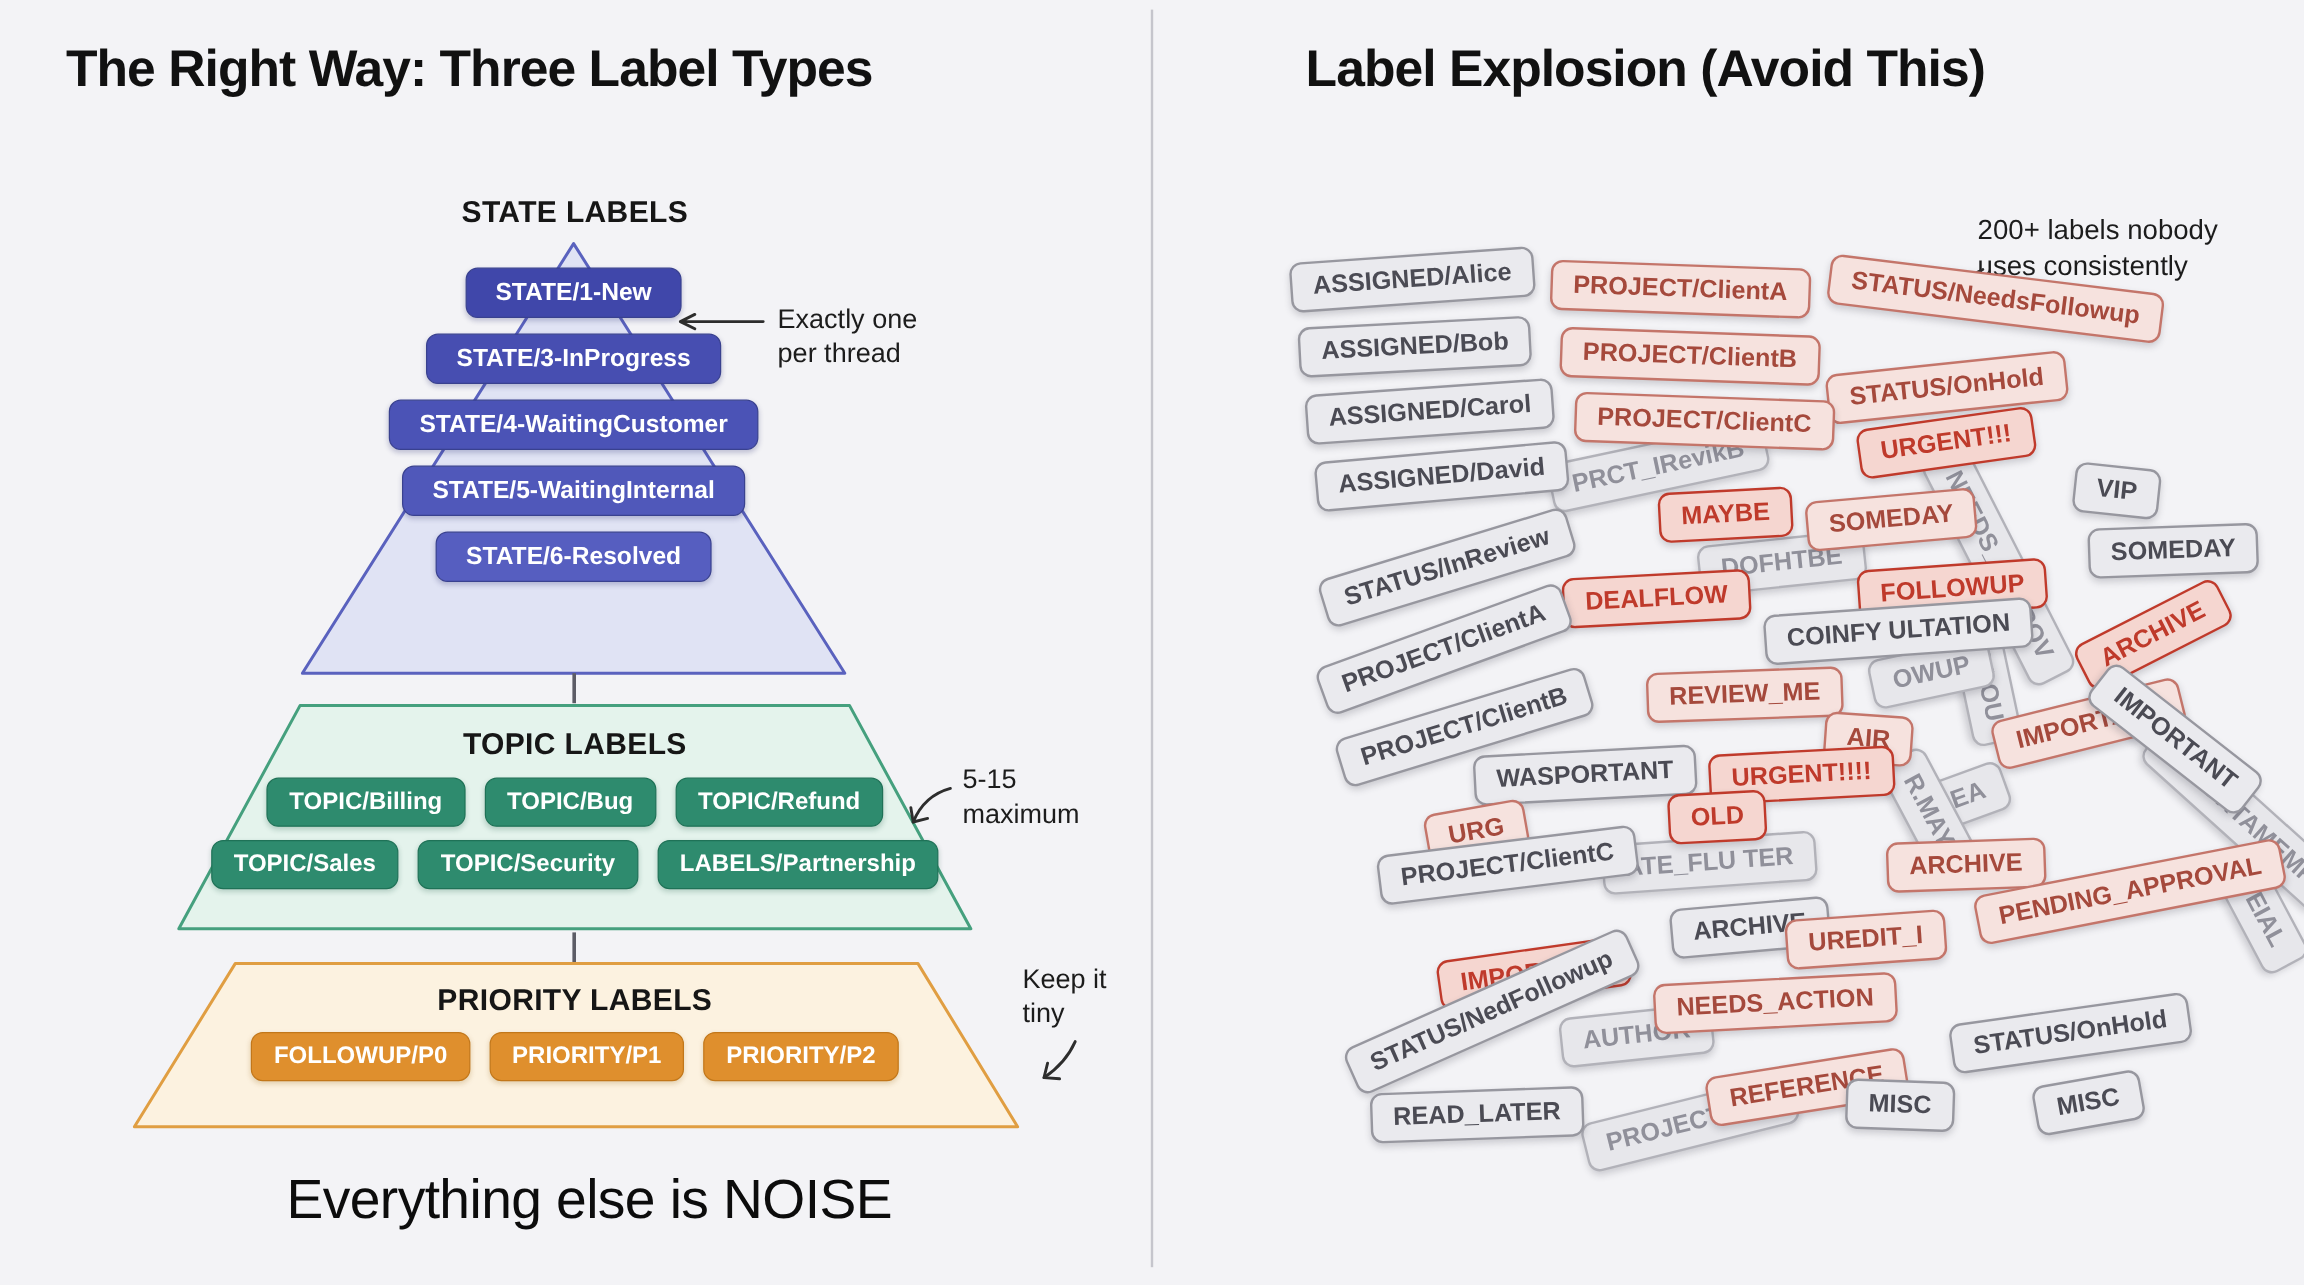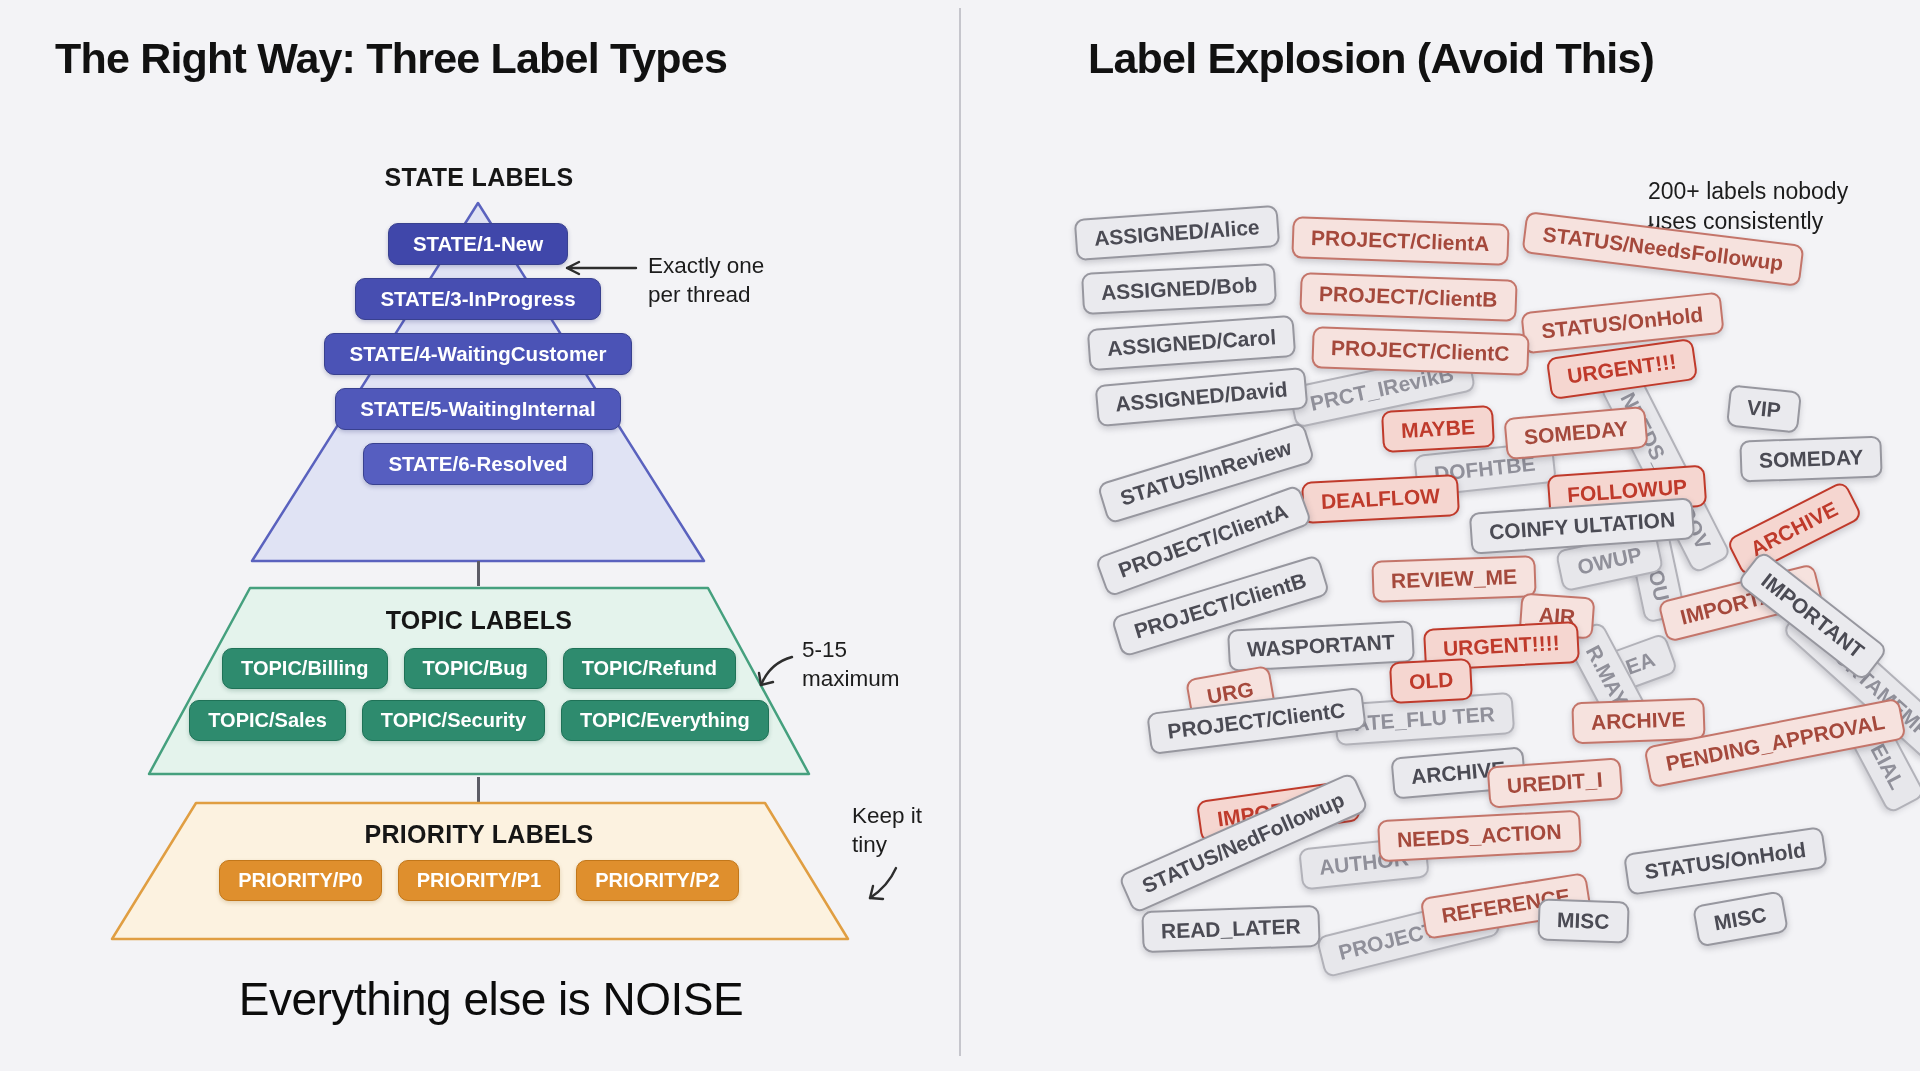--- a/index.html
+++ b/index.html
@@ -130,39 +130,39 @@
     <div class="pill-row topic-row-1">
 
     <div class="pill topic-pill">TOPIC/Billing</div>
         <div class="pill topic-pill">TOPIC/Bug</div>
         <div class="pill topic-pill">TOPIC/Refund</div>
       </div>
     <div class="pill-row topic-row-2">
 
     <div class="pill topic-pill">TOPIC/Sales</div>
         <div class="pill topic-pill">TOPIC/Security</div>
-        <div class="pill topic-pill">TOPIC/Everything</div>
+        <div class="pill topic-pill">LABELS/Partnership</div>
       </div>
     <div class="anno anno-topic">
       <svg width="44" height="44" viewBox="0 0 44 44">
         <path d="M40 6 Q18 12 9 34" fill="none" stroke="#2d2d2d" stroke-width="2.4" stroke-linecap="round"></path>
         <path d="M9 34 l-2 -12 M9 34 l12 -3" fill="none" stroke="#2d2d2d" stroke-width="2.4" stroke-linecap="round"></path>
       </svg>
       <div class="anno-text">5-15 maximum</div>
     </div>
 
     <div class="connector c2"></div>
 
     <svg class="shape trap-priority-shape" width="744" height="142">
       <polygon points="88,3 657,3 740,139 4,139" fill="#fcf2e0" stroke="#e09e42" stroke-width="2.5" stroke-linejoin="round"></polygon>
     </svg>
     <div class="section-header priority-header">PRIORITY LABELS</div>
     <div class="pill-row priority-row">
 
-    <div class="pill priority-pill">PRIORITY/P0</div>
+    <div class="pill priority-pill">FOLLOWUP/P0</div>
         <div class="pill priority-pill">PRIORITY/P1</div>
         <div class="pill priority-pill">PRIORITY/P2</div>
       </div>
     <div class="anno anno-priority">
       <div class="anno-text">Keep it tiny</div>
       <svg width="44" height="44" viewBox="0 0 44 44">
         <path d="M38 4 Q30 22 12 34" fill="none" stroke="#2d2d2d" stroke-width="2.4" stroke-linecap="round"></path>
         <path d="M12 34 l3 -12 M12 34 l13 1" fill="none" stroke="#2d2d2d" stroke-width="2.4" stroke-linecap="round"></path>
       </svg>
     </div>

